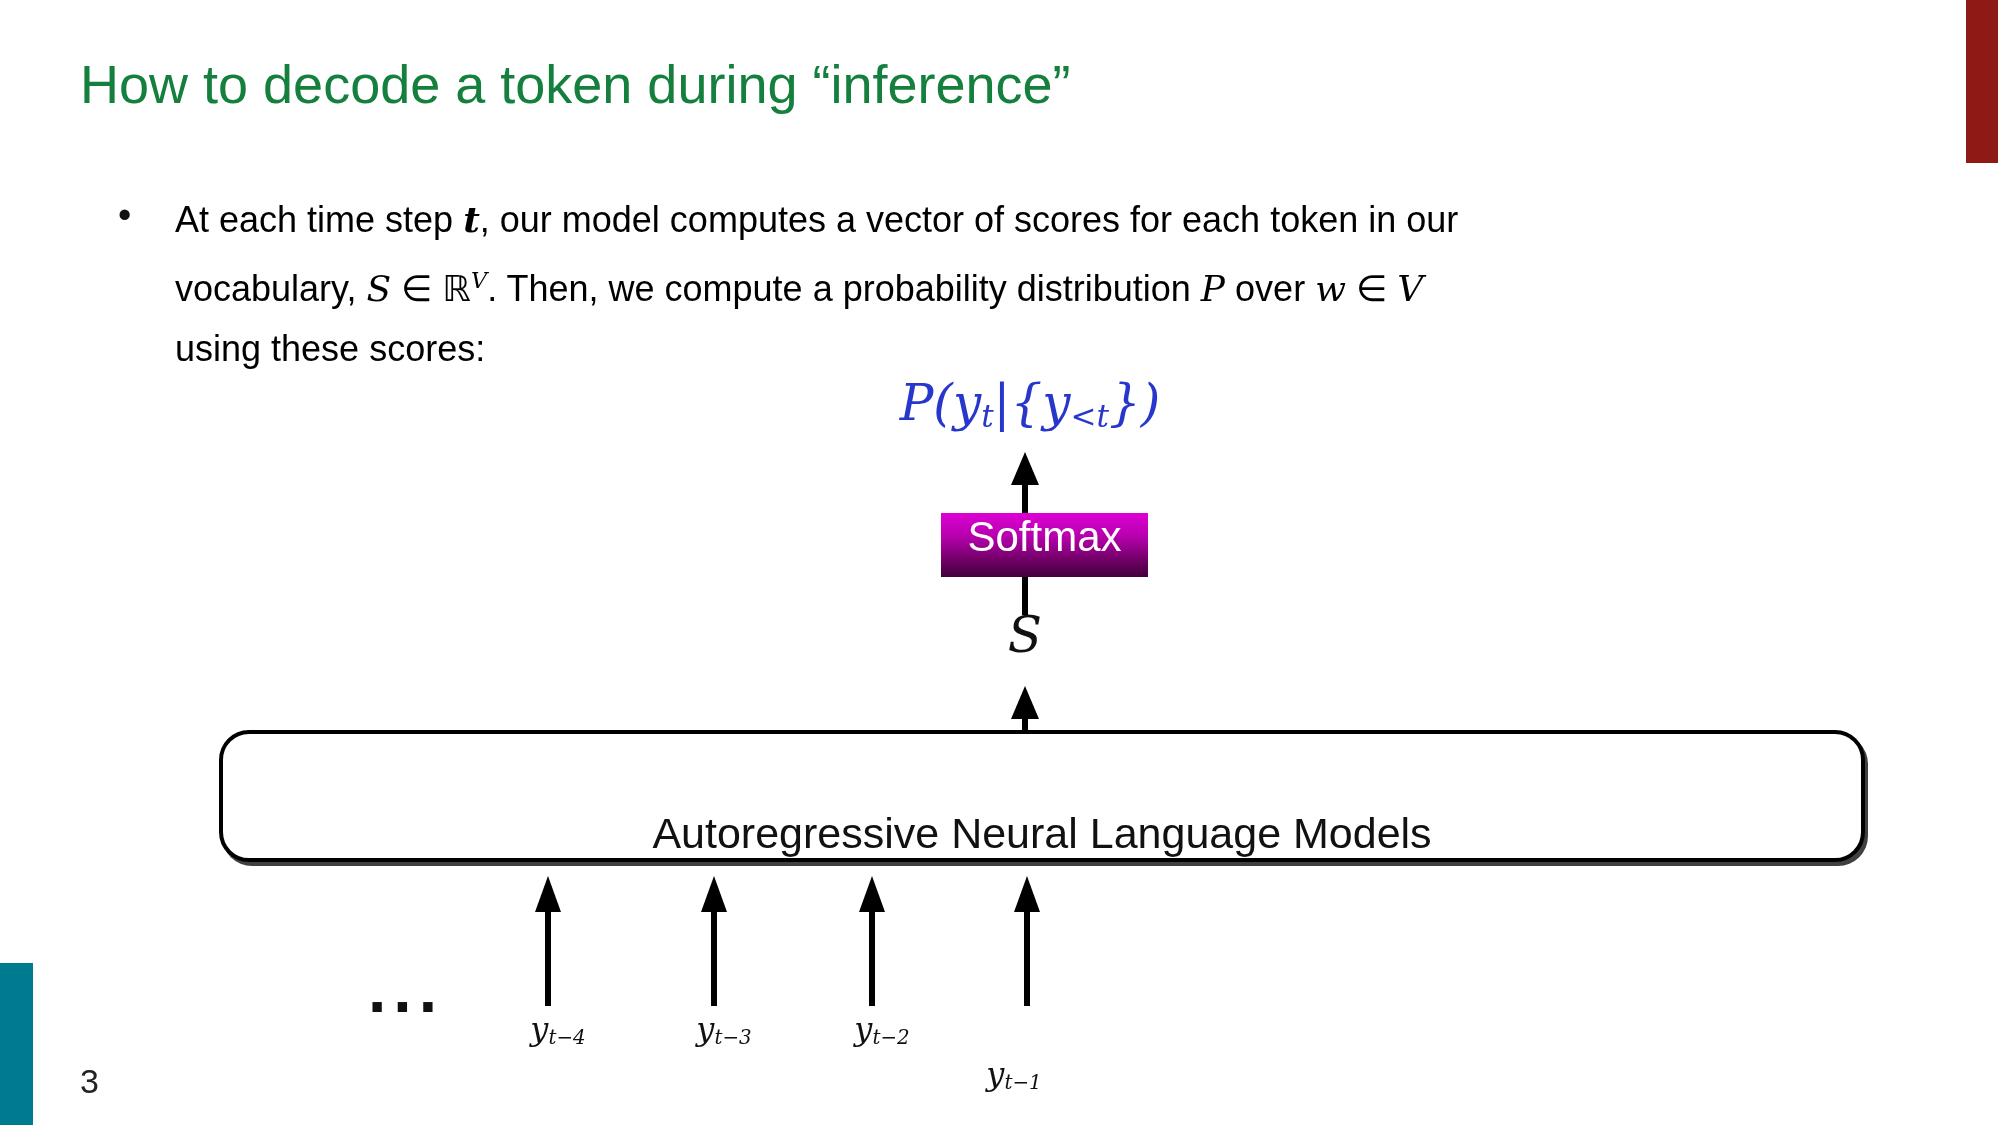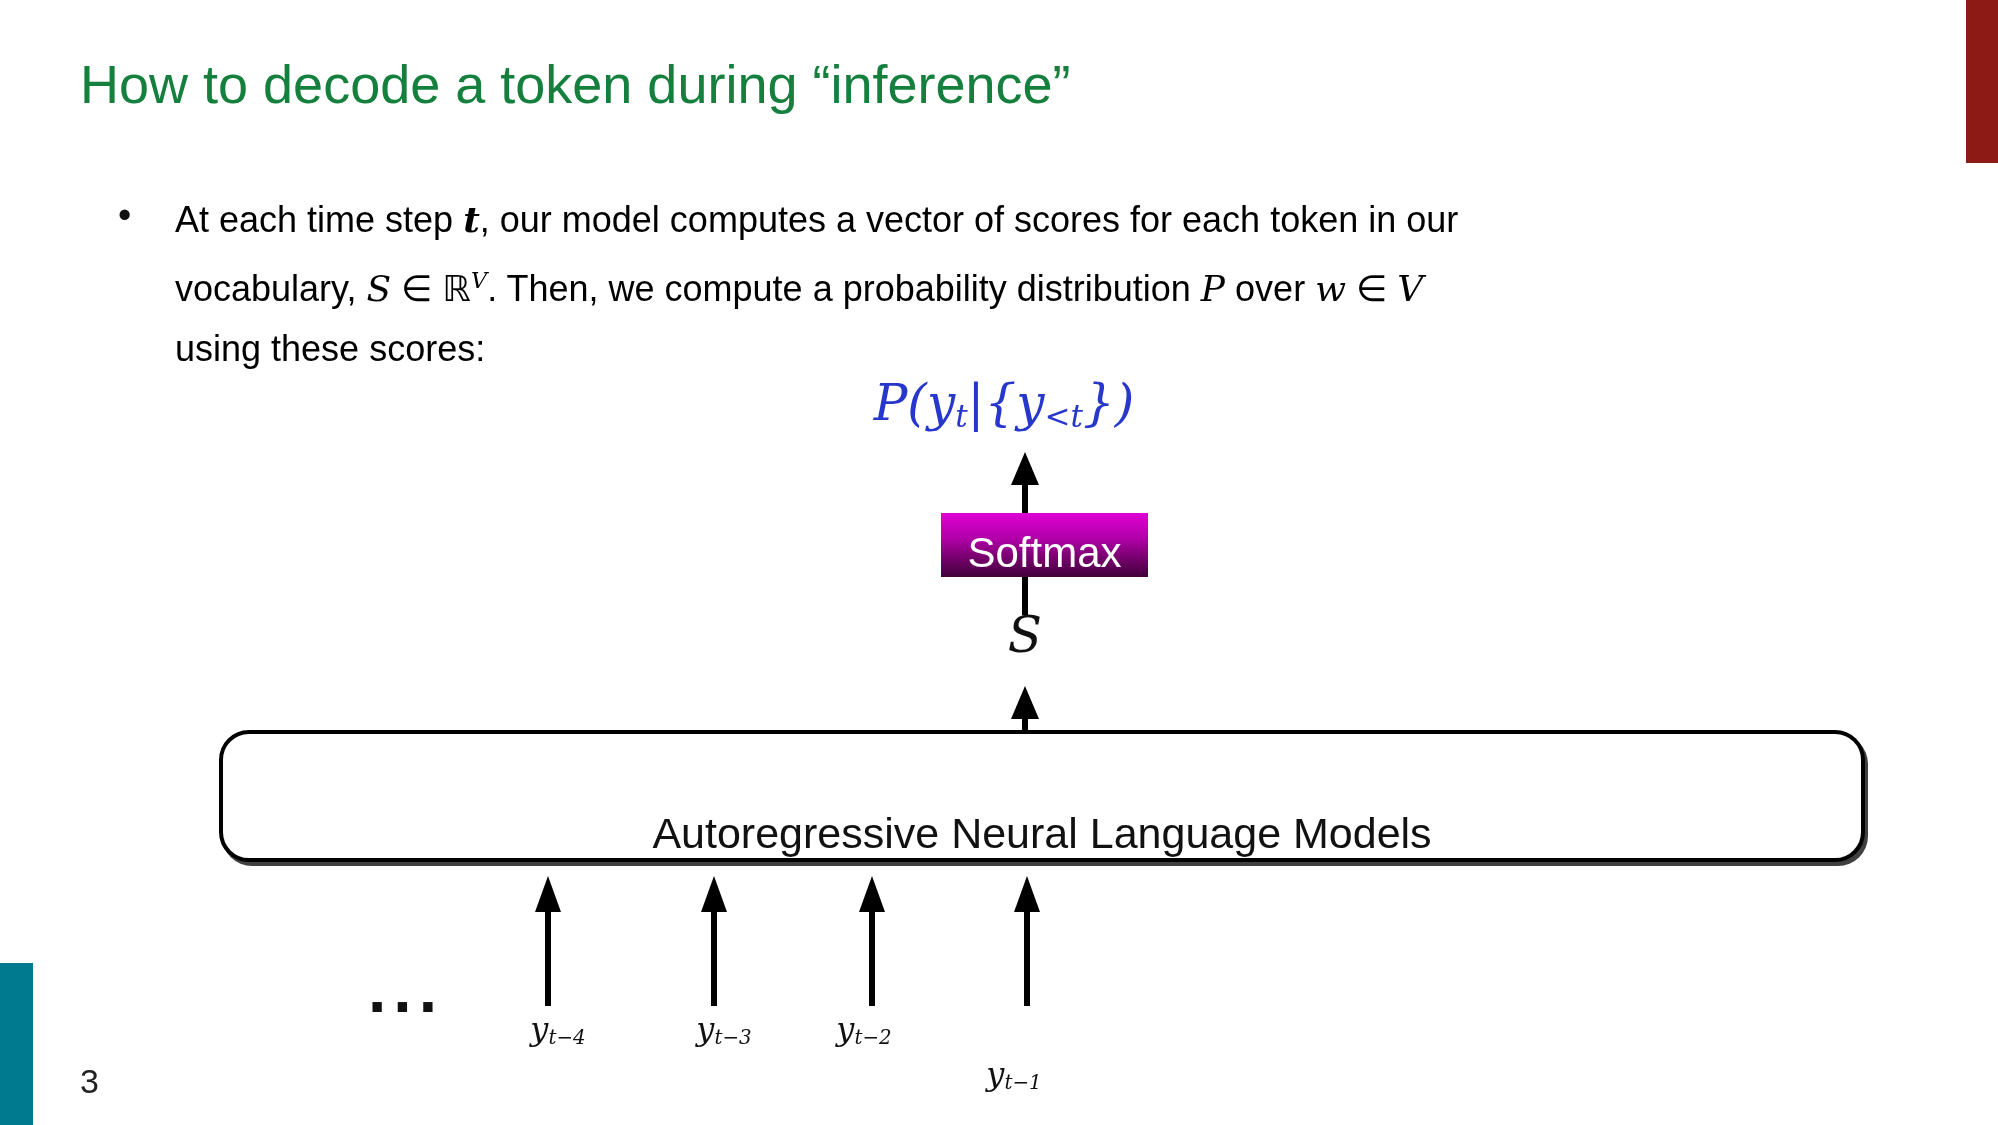--- a/index.html
+++ b/index.html
@@ -22,60 +22,60 @@
   .bullet-lines  { position:absolute; left:175px; top:189px; font-size:36px; line-height:60px;
                    color:#000000; white-space:nowrap; }
 
   
   .it { font-style:italic; font-family:"DejaVu Serif","Liberation Serif",serif; }
   .bd { font-weight:bold; }
   .sb { font-size:0.62em; vertical-align:-0.22em; }
   .sp { font-size:0.62em; vertical-align:super; }
 
   
-  .formula { position:absolute; left:1004px; top:374px; transform:translateX(-50%);
+  .formula { position:absolute; left:1030px; top:374px; transform:translateX(-50%);
              font-size:50px; color:#2737cb; white-space:nowrap;
              font-family:"DejaVu Serif","Liberation Serif",serif; }
 
   .uparrow { position:absolute; width:28px; display:flex; flex-direction:column; align-items:center; }
   .uparrow .head  { width:0; height:0; border-left:14px solid transparent;
                     border-right:14px solid transparent; border-bottom:33px solid #000; }
   .uparrow .shaft { width:6px; background:#000; flex:1; }
 
   .arrow-formula { left:1011px; top:452px; height:61px; }
   .arrow-model   { left:1011px; top:686px; height:45px; }
   .arrow-in      { top:876px; height:130px; }
   .arrow-in .head { border-left-width:13px; border-right-width:13px; border-bottom-width:36px; }
   .arrow-in1 { left:534px; } .arrow-in2 { left:700px; }
   .arrow-in3 { left:858px; } .arrow-in4 { left:1013px; }
 
   .softmax-box { position:absolute; left:941px; top:513px; width:207px; height:64px;
                  background:linear-gradient(180deg,#dd00d4 0%,#b400ab 38%,#730069 72%,#42003c 100%);
-                 display:flex; align-items:flex-end; justify-content:center; }
+                 display:flex; align-items:flex-start; justify-content:center; }
   .softmax-box .lbl { color:#ffffff; font-size:42px; }
 
   .connector { position:absolute; left:1022px; top:577px; width:6px; height:38px; background:#000; }
 
   .scores { position:absolute; left:1025px; top:606px; transform:translateX(-50%);
             font-size:50px; color:#111; }
 
   .model-box { position:absolute; left:219px; top:730px; width:1646px; height:132px;
                box-sizing:border-box; background:#ffffff; border:4px solid #000;
                border-radius:30px; box-shadow:3px 4px 0 rgba(0,0,0,0.75);
                display:flex; align-items:flex-end; justify-content:center; }
   .model-box .lbl { font-size:43px; color:#111; }
 
   .ellipsis { position:absolute; left:368px; top:956px; font-size:66px; font-weight:bold;
               letter-spacing:7px; color:#111; line-height:1; }
 
   .input-label { position:absolute; top:1010px; transform:translateX(-50%);
                  font-size:32px; color:#111; white-space:nowrap;
                  font-family:"DejaVu Serif","Liberation Serif",serif; }
   .in-lbl1 { left:558px; } .in-lbl2 { left:724px; }
-  .in-lbl3 { left:864px; } .in-lbl4 { left:1014px;margin-top:45px; }
+  .in-lbl3 { left:882px; } .in-lbl4 { left:1014px;margin-top:45px; }
 
   .page-number { position:absolute; left:80px; top:1062px; font-size:34px; color:#222; }
 </style>
 </head>
 <body>
 
 <div class="slide">
 
   <div class="accent-red"></div>
   <div class="accent-teal"></div>

